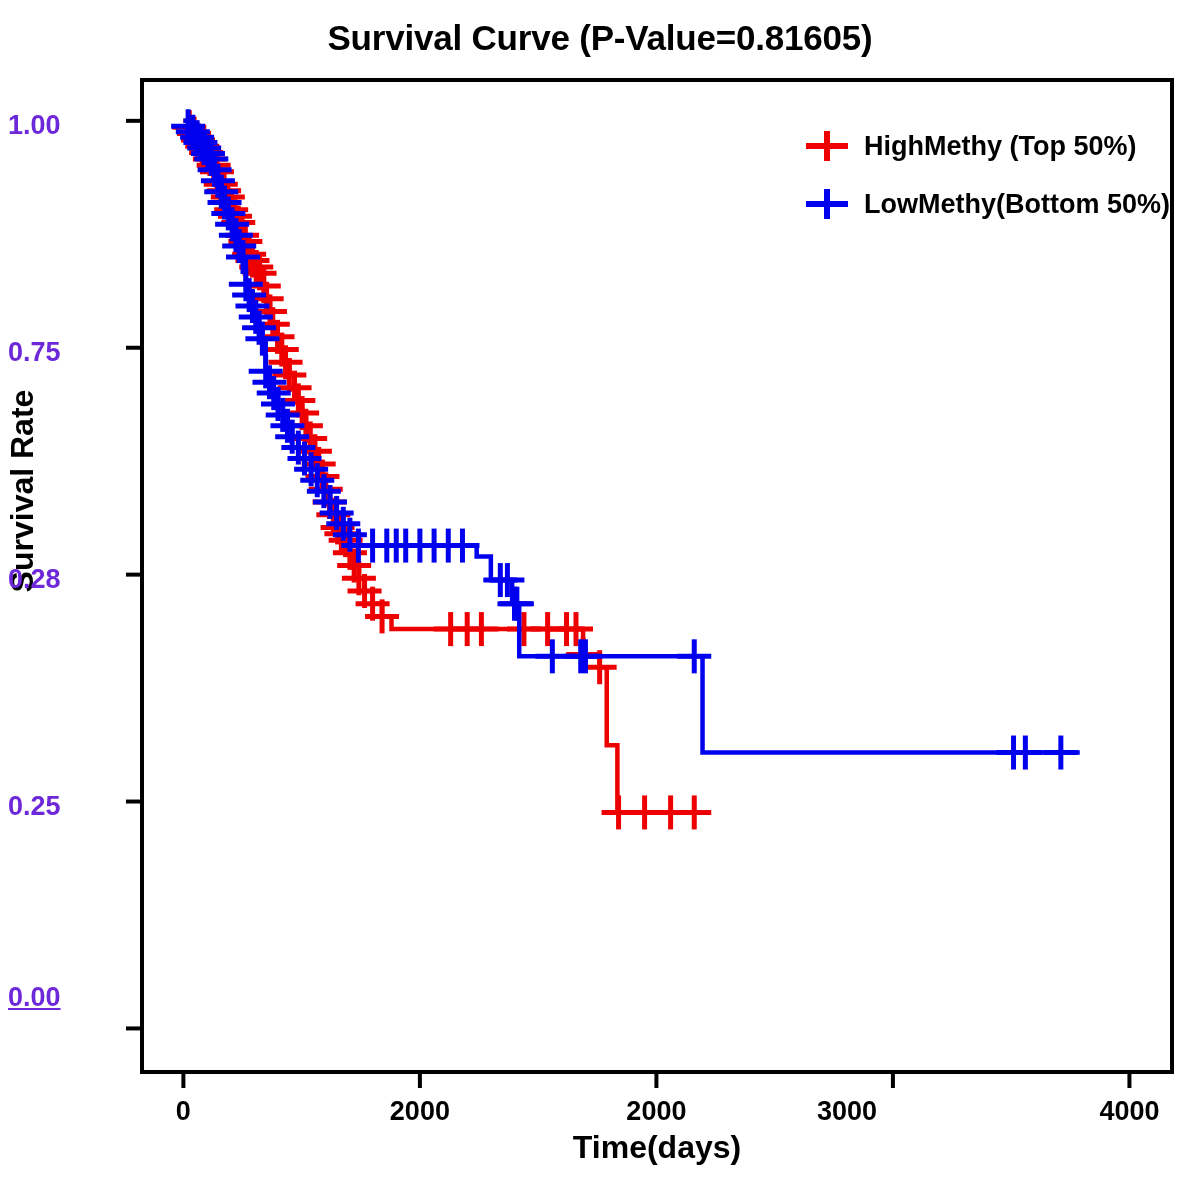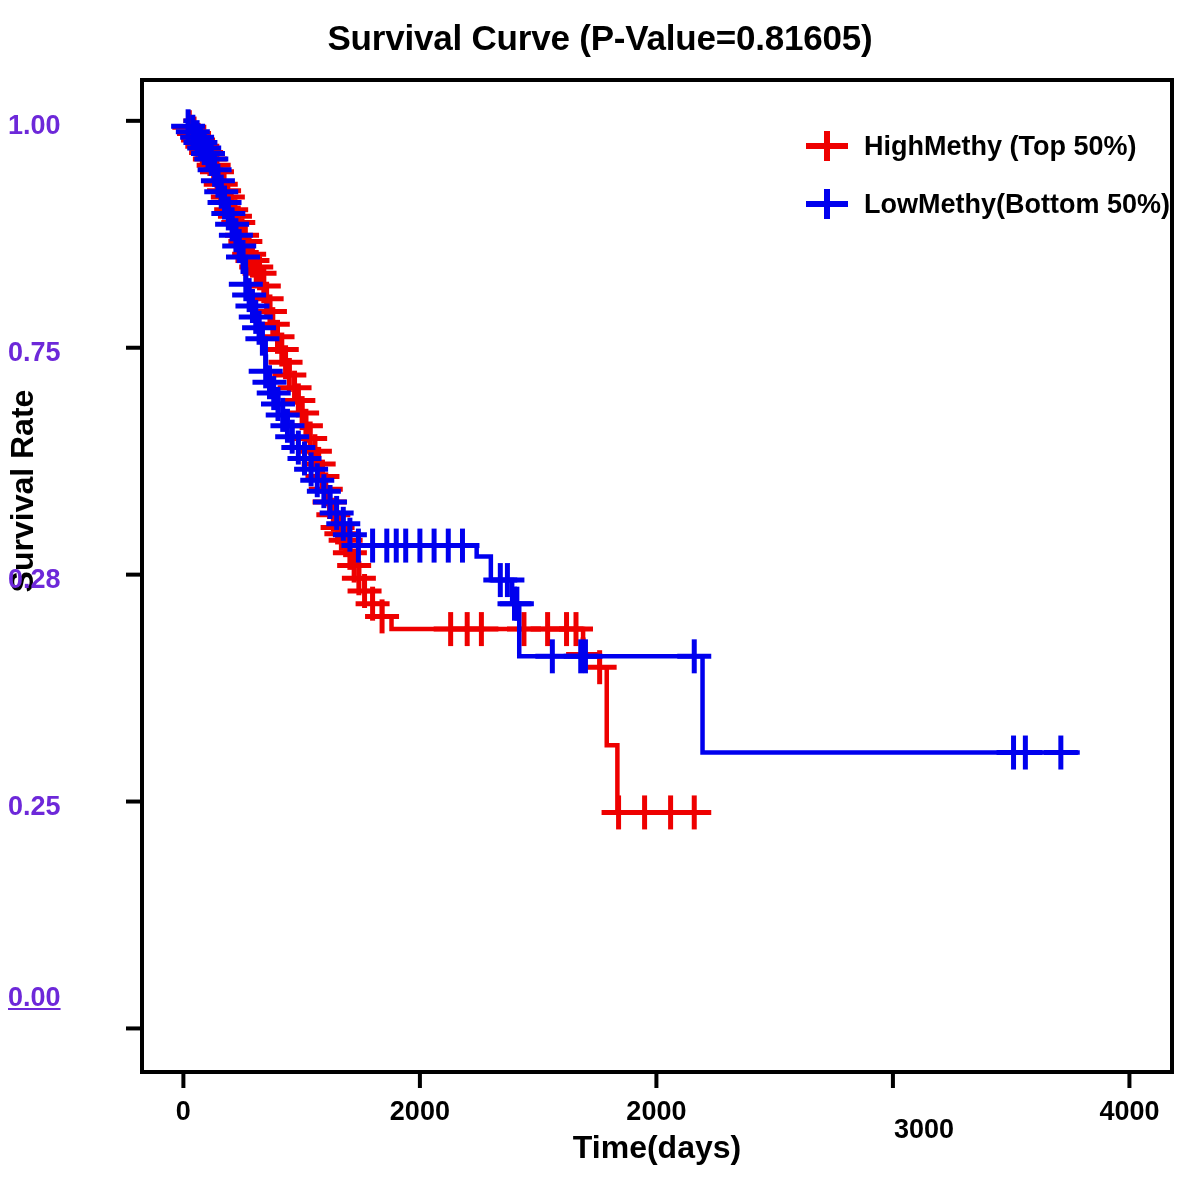--- a/index.html
+++ b/index.html
@@ -394,21 +394,21 @@
 
   <div id="tick-labels">
       <div class="tick-label-y" style="left: 8px; top: 975px; text-decoration: underline;">0.00</div>
       <div class="tick-label-y" style="left: 8px; top: 783.537px;">0.25</div>
       <div class="tick-label-y" style="left: 8px; top: 556.639px;">0.28</div>
       <div class="tick-label-y" style="left: 8px; top: 329.74px;">0.75</div>
       <div class="tick-label-y" style="left: 8px; top: 102.842px;">1.00</div>
       <div class="tick-label-x" style="left: 123.389px; top: 1096px;">0</div>
       <div class="tick-label-x" style="left: 359.899px; top: 1096px;">2000</div>
       <div class="tick-label-x" style="left: 596.409px; top: 1096px;">2000</div>
-      <div class="tick-label-x" style="left: 864px; top: 1096px; margin-top: 18px;">3000</div>
+      <div class="tick-label-x" style="left: 787px; top: 1096px;">3000</div>
       <div class="tick-label-x" style="left: 1069.43px; top: 1096px;">4000</div>
     </div>
 
   <div class="legend">
     <div class="legend-row">
       <span class="legend-mark" style="color:#ee0000">
           <i class="h"></i>
           <i class="v"></i>
         </span>
       <span class="legend-text">HighMethy (Top 50%)</span>

